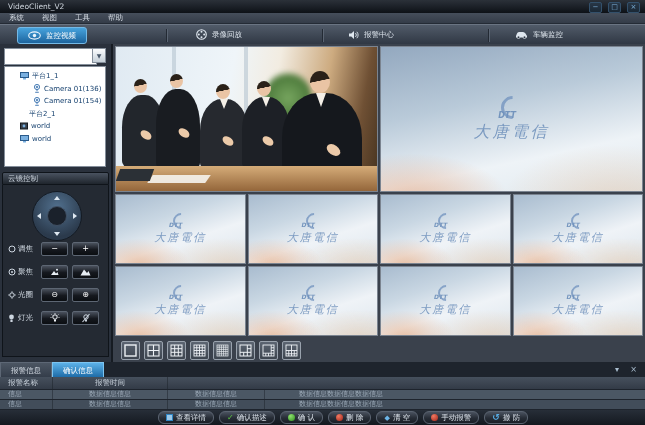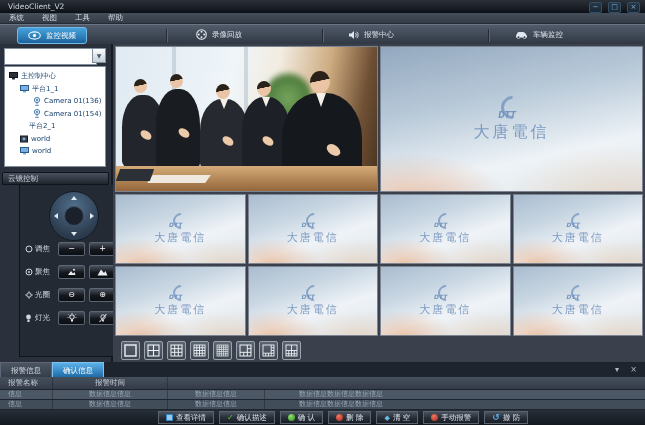--- a/index.html
+++ b/index.html
@@ -29,21 +29,21 @@
   .combo-btn{position:absolute;left:92px;top:4px;width:14px;height:15px;box-sizing:border-box;
     background:linear-gradient(#fbfdfe,#c6d0d9);border:1px solid #848e9a;color:#49586a;font-size:6px;line-height:13px;text-align:center;}
   .tree{position:absolute;left:4px;top:22px;width:102px;height:101px;background:#fff;border:1px solid #848e9a;padding-top:3px;box-sizing:border-box;overflow:hidden;}
   .trow{height:12.5px;display:flex;align-items:center;gap:3px;font-size:7px;color:#15406e;white-space:nowrap;}
   .trow svg{flex:0 0 auto;}
   .l0{padding-left:4px}.l1{padding-left:15px}.l2{padding-left:28px}.l2b{padding-left:24px}
   
   .ptz-h{position:absolute;left:2px;top:128px;width:107px;height:13px;box-sizing:border-box;
     background:linear-gradient(#49525f,#1f252d);border:1px solid #0f141a;color:#ccd4de;font-size:7.5px;line-height:12px;padding-left:5px;border-radius:2px 2px 0 0;}
   .ptz-b{position:absolute;left:2px;top:141px;width:107px;height:172px;box-sizing:border-box;
-    background:#242a33;border:1px solid #0f141a;border-top:none;margin-left:17px;}
+    background:#242a33;border:1px solid #0f141a;border-top:none;}
   .dpad{position:absolute;left:29px;top:6px;width:48px;height:48px;border-radius:50%;
     background:radial-gradient(circle at 50% 32%,#51708e,#2b3a4c 72%);border:1px solid #141b24;}
   .dpad-c{position:absolute;left:14px;top:14px;width:18px;height:18px;border-radius:50%;background:#1a212b;border:1px solid #405064;}
   .arr{position:absolute;width:0;height:0;}
   .arr.up{left:21px;top:4px;border-left:3px solid transparent;border-right:3px solid transparent;border-bottom:4px solid #dfe9f2;}
   .arr.dn{left:21px;bottom:4px;border-left:3px solid transparent;border-right:3px solid transparent;border-top:4px solid #dfe9f2;}
   .arr.lf{left:4px;top:21px;border-top:3px solid transparent;border-bottom:3px solid transparent;border-right:4px solid #dfe9f2;}
   .arr.rt{right:4px;top:21px;border-top:3px solid transparent;border-bottom:3px solid transparent;border-left:4px solid #dfe9f2;}
   .prow{position:absolute;left:0;width:107px;height:16px;display:flex;align-items:center;}
   .prow .picon{width:9px;margin-left:4px;display:flex;justify-content:center;}
@@ -60,21 +60,21 @@
       radial-gradient(90px 40px at 86% 104%, rgba(238,178,120,.32), transparent 70%),
       linear-gradient(162deg,#a9bccf 0%,#c9d7e3 34%,#eff3f7 62%,#dde6ed 100%);}
   .cell.big{grid-column:3/5;background:
       radial-gradient(140px 70px at 12% 108%, rgba(225,140,88,.5), transparent 70%),
       radial-gradient(160px 80px at 90% 108%, rgba(236,170,112,.3), transparent 72%),
       linear-gradient(168deg,#93a8bf 0%,#b9cad9 38%,#eef3f7 72%,#e0e9ef 100%);}
   .cell.photo{grid-column:1/3;background:linear-gradient(100deg,#e0eaf2 0%,#eff5f9 42%,#f2ece1 58%,#cdab80 76%,#6f5034 90%,#46331f 100%);}
   .wm{position:absolute;left:0;top:0;right:0;bottom:0;display:flex;align-items:center;justify-content:center;gap:2px;flex-direction:column;}
   .wm-cres{width:12px;height:12px;border:2px solid rgba(112,146,190,.75);border-radius:50%;border-right-color:transparent;border-top-color:transparent;transform:rotate(45deg);margin-right:-2px;}
   .wm-abbr{font-size:6px;font-style:italic;font-weight:bold;color:rgba(100,136,182,.85);margin:-10px 2px 0 -7px;}
-  .wm-name{font-family:"DejaVu Serif","Liberation Serif",serif;font-size:11px;letter-spacing:2px;color:rgba(100,136,182,.8);}
+  .wm-name{font-family:"DejaVu Serif","Liberation Serif",serif;font-style:italic;font-size:11px;letter-spacing:2px;color:rgba(100,136,182,.8);}
   .big .wm-cres{width:17px;height:17px;border-width:3px;}
   .big .wm-abbr{font-size:8px;}
   .big .wm-name{font-size:16px;letter-spacing:3px;}
   
   .mull{position:absolute;top:0;width:4px;height:96px;background:#bac7d2;opacity:.65;}
   .plant{position:absolute;left:148px;top:22px;width:48px;height:58px;border-radius:50%;
     background:radial-gradient(circle,#76a55e 0%,#507d3e 55%,transparent 74%);filter:blur(2px);}
   .desk{position:absolute;left:0;bottom:0;width:100%;height:25px;background:linear-gradient(#d5ac79,#94663a);}
   .paper{position:absolute;left:34px;bottom:8px;width:58px;height:8px;background:#f5f3ed;transform:skewX(-35deg);opacity:.9;}
   .laptop{position:absolute;left:2px;bottom:10px;width:34px;height:12px;background:#2b3036;transform:skewX(-20deg);}
@@ -97,21 +97,21 @@
   .ahead{position:absolute;left:0;top:15px;width:645px;height:12px;background:linear-gradient(#46505d,#333b47);
     display:flex;font-size:7.5px;color:#c7d0da;line-height:12px;}
   .arow{position:absolute;left:0;width:645px;height:9px;display:flex;font-size:7px;color:#9aa8b6;line-height:9px;}
   .r1{top:28px;background:#4b5764;} .r2{top:38px;background:#424d5a;}
   .c1{width:53px;padding-left:8px;box-sizing:border-box;border-right:1px solid rgba(25,30,38,.45);}
   .c2{width:114px;text-align:center;border-right:1px solid rgba(25,30,38,.45);}
   .c3{width:96px;text-align:center;border-right:1px solid rgba(25,30,38,.45);}
   .c4{flex:1;padding-left:34px;box-sizing:border-box;}
   .abar{position:absolute;left:0;top:48px;width:645px;height:15px;background:linear-gradient(#272e38,#141920);
     display:flex;align-items:center;gap:5px;padding-left:158px;box-sizing:border-box;}
-  .abtn{height:13px;padding:0 7px;box-sizing:border-box;border:1px solid #5a6370;border-radius:0;
+  .abtn{height:13px;padding:0 7px;box-sizing:border-box;border:1px solid #5a6370;border-radius:6px;
     background:linear-gradient(#4a525f,#272d36 55%,#1a1f27);color:#dde4ec;font-size:7.5px;
     display:flex;align-items:center;gap:3px;white-space:nowrap;}
   .ic7{width:7px;height:7px;border-radius:50%;flex:0 0 auto;}
   .ic-detail{width:7px;height:7px;background:#9cc8e8;border:1px solid #2f86c4;box-sizing:border-box;flex:0 0 auto;}
   .ic-green{background:radial-gradient(circle at 35% 30%,#8fe06f,#2e8f1e);}
   .ic-red{background:radial-gradient(circle at 35% 30%,#f07a62,#a02318);}
   .glyph-g{color:#5ecb42;font-size:8px;font-weight:bold;}
   .glyph-b{color:#58aee6;font-size:9px;font-weight:bold;line-height:9px;}
   .glyph-d{color:#6db6e8;font-size:7px;}
 </style>
@@ -172,27 +172,20 @@
         </svg>
       <span>车辆监控</span>
     </div>
   </div>
 
   <div class="left">
     <input class="combo" value="" style="">
     <div class="combo-btn">▼</div>
 
     <div class="tree">
-      <div class="trow l0">
-        <svg width="9" height="8" viewBox="0 0 9 8">
-            <rect x="0.5" y="0.5" width="8" height="5" fill="#2c323a" stroke="#11151a"></rect>
-            <rect x="3" y="6" width="3" height="1.5" fill="#2c323a"></rect>
-          </svg>
-        <span>主控制中心</span>
-      </div>
       <div class="trow l1">
         <svg width="9" height="8" viewBox="0 0 9 8">
             <rect x="0.5" y="0.5" width="8" height="5" fill="#7ab0e0" stroke="#2a5a8a"></rect>
             <rect x="3" y="6" width="3" height="1.5" fill="#7ab0e0"></rect>
           </svg>
         <span>平台1_1</span>
       </div>
       <div class="trow l2">
         <svg width="8" height="9" viewBox="0 0 8 9">
             <circle cx="4" cy="3" r="2.6" fill="#eaf2fa" stroke="#3a72ae" stroke-width="0.9"></circle>

